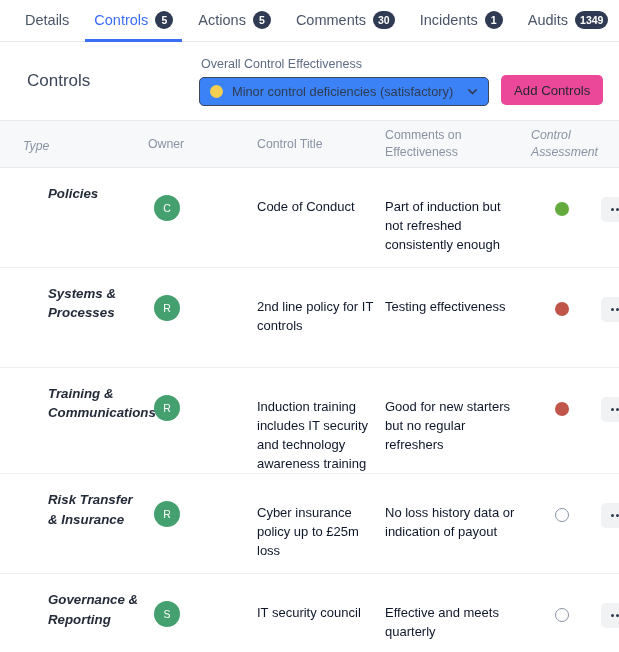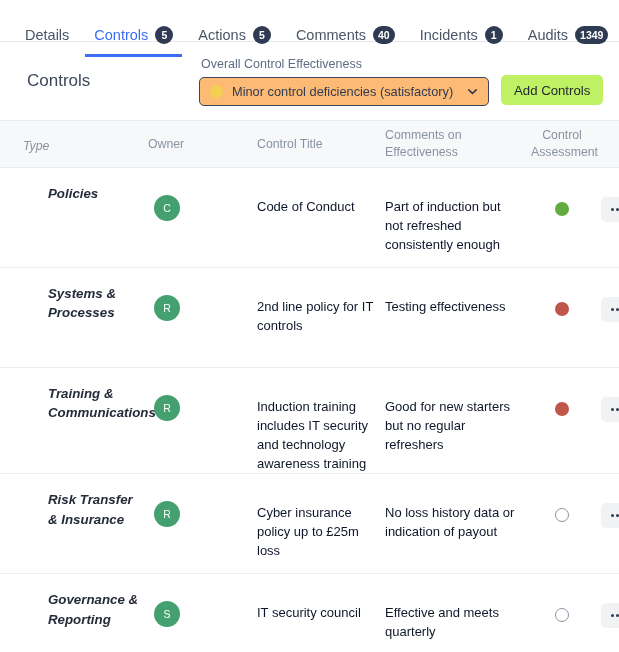--- a/index.html
+++ b/index.html
@@ -25,21 +25,21 @@
     align-items: center;
     gap: 7px;
     height: 41px;
     padding: 0 9px;
     margin-right: 7px;
     font-size: 14.5px;
     color: #4a5568;
     cursor: pointer;
     border-bottom: 3px solid transparent;
     position: relative;
-    top: 16px;
+    top: 1px;
   }
   .tab.active {
     color: #3b6ef5;
     border-bottom-color: #3b6ef5;
   }
   .tab-label { line-height: 1; }
   .badge {
     display: inline-flex;
     align-items: center;
     justify-content: center;
@@ -82,21 +82,21 @@
     margin-left: 2px;
   }
   .select-box {
     display: flex;
     align-items: center;
     width: 290px;
     height: 29px;
     padding: 0 9px 0 10px;
     border: 1px solid #3d4759;
     border-radius: 5px;
-    background: #fdba74;
+    background: #3b82f6;
     cursor: pointer;
   }
   .dot-sm {
     width: 13px; height: 13px;
     border-radius: 50%;
     flex: none;
   }
   .select-text {
     flex: 1;
     margin-left: 9px;
@@ -111,21 +111,21 @@
     display: block;
   }
   .add-btn {
     flex: none;
     margin-left: 12px;
     margin-top: 18px;
     height: 30px;
     padding: 0 13px;
     border: none;
     border-radius: 5px;
-    background: #bef264;
+    background: #ec4899;
     color: #23272f;
     font-size: 13.2px;
     font-family: "Liberation Sans", sans-serif;
     cursor: pointer;
     white-space: nowrap;
   }
 
   
   .table { width: 100%; }
   .thead {
@@ -153,21 +153,21 @@
   
   .c-type   { width: 148px; flex: none; padding-left: 23px; padding-right: 8px; font-style: italic; }
   .c-owner  { width: 62px;  flex: none; }
   .c-title  { width: 128px; flex: none; margin-left: 47px; }
   .c-comm   { width: 146px; flex: none; }
   .c-assess { width: 70px;  flex: none; }
   .c-act    { width: 65px;  flex: none; }
 
   .thead .c-type   { padding-top: 4px; }
   .thead .c-owner  { padding-top: 0; }
-  .thead .c-assess { text-align: center; padding-right: 8px; }
+  .thead .c-assess { text-align: left; padding-right: 8px; font-style: italic; }
 
   .cell-type {
     font-size: 13.3px;
     font-weight: bold;
     color: #242b39;
     line-height: 1.45;
     padding-top: 2px;
     padding-left: 25px;
   }
   .avatar {
@@ -232,21 +232,21 @@
     <div class="tab active">
       <span class="tab-label">Controls</span>
       <span class="badge">5</span>
     </div>
     <div class="tab">
       <span class="tab-label">Actions</span>
       <span class="badge">5</span>
     </div>
     <div class="tab">
       <span class="tab-label">Comments</span>
-      <span class="badge">40</span>
+      <span class="badge">30</span>
     </div>
     <div class="tab">
       <span class="tab-label">Incidents</span>
       <span class="badge">1</span>
     </div>
     <div class="tab">
       <span class="tab-label">Audits</span>
       <span class="badge">1349</span>
     </div>
   </div>

